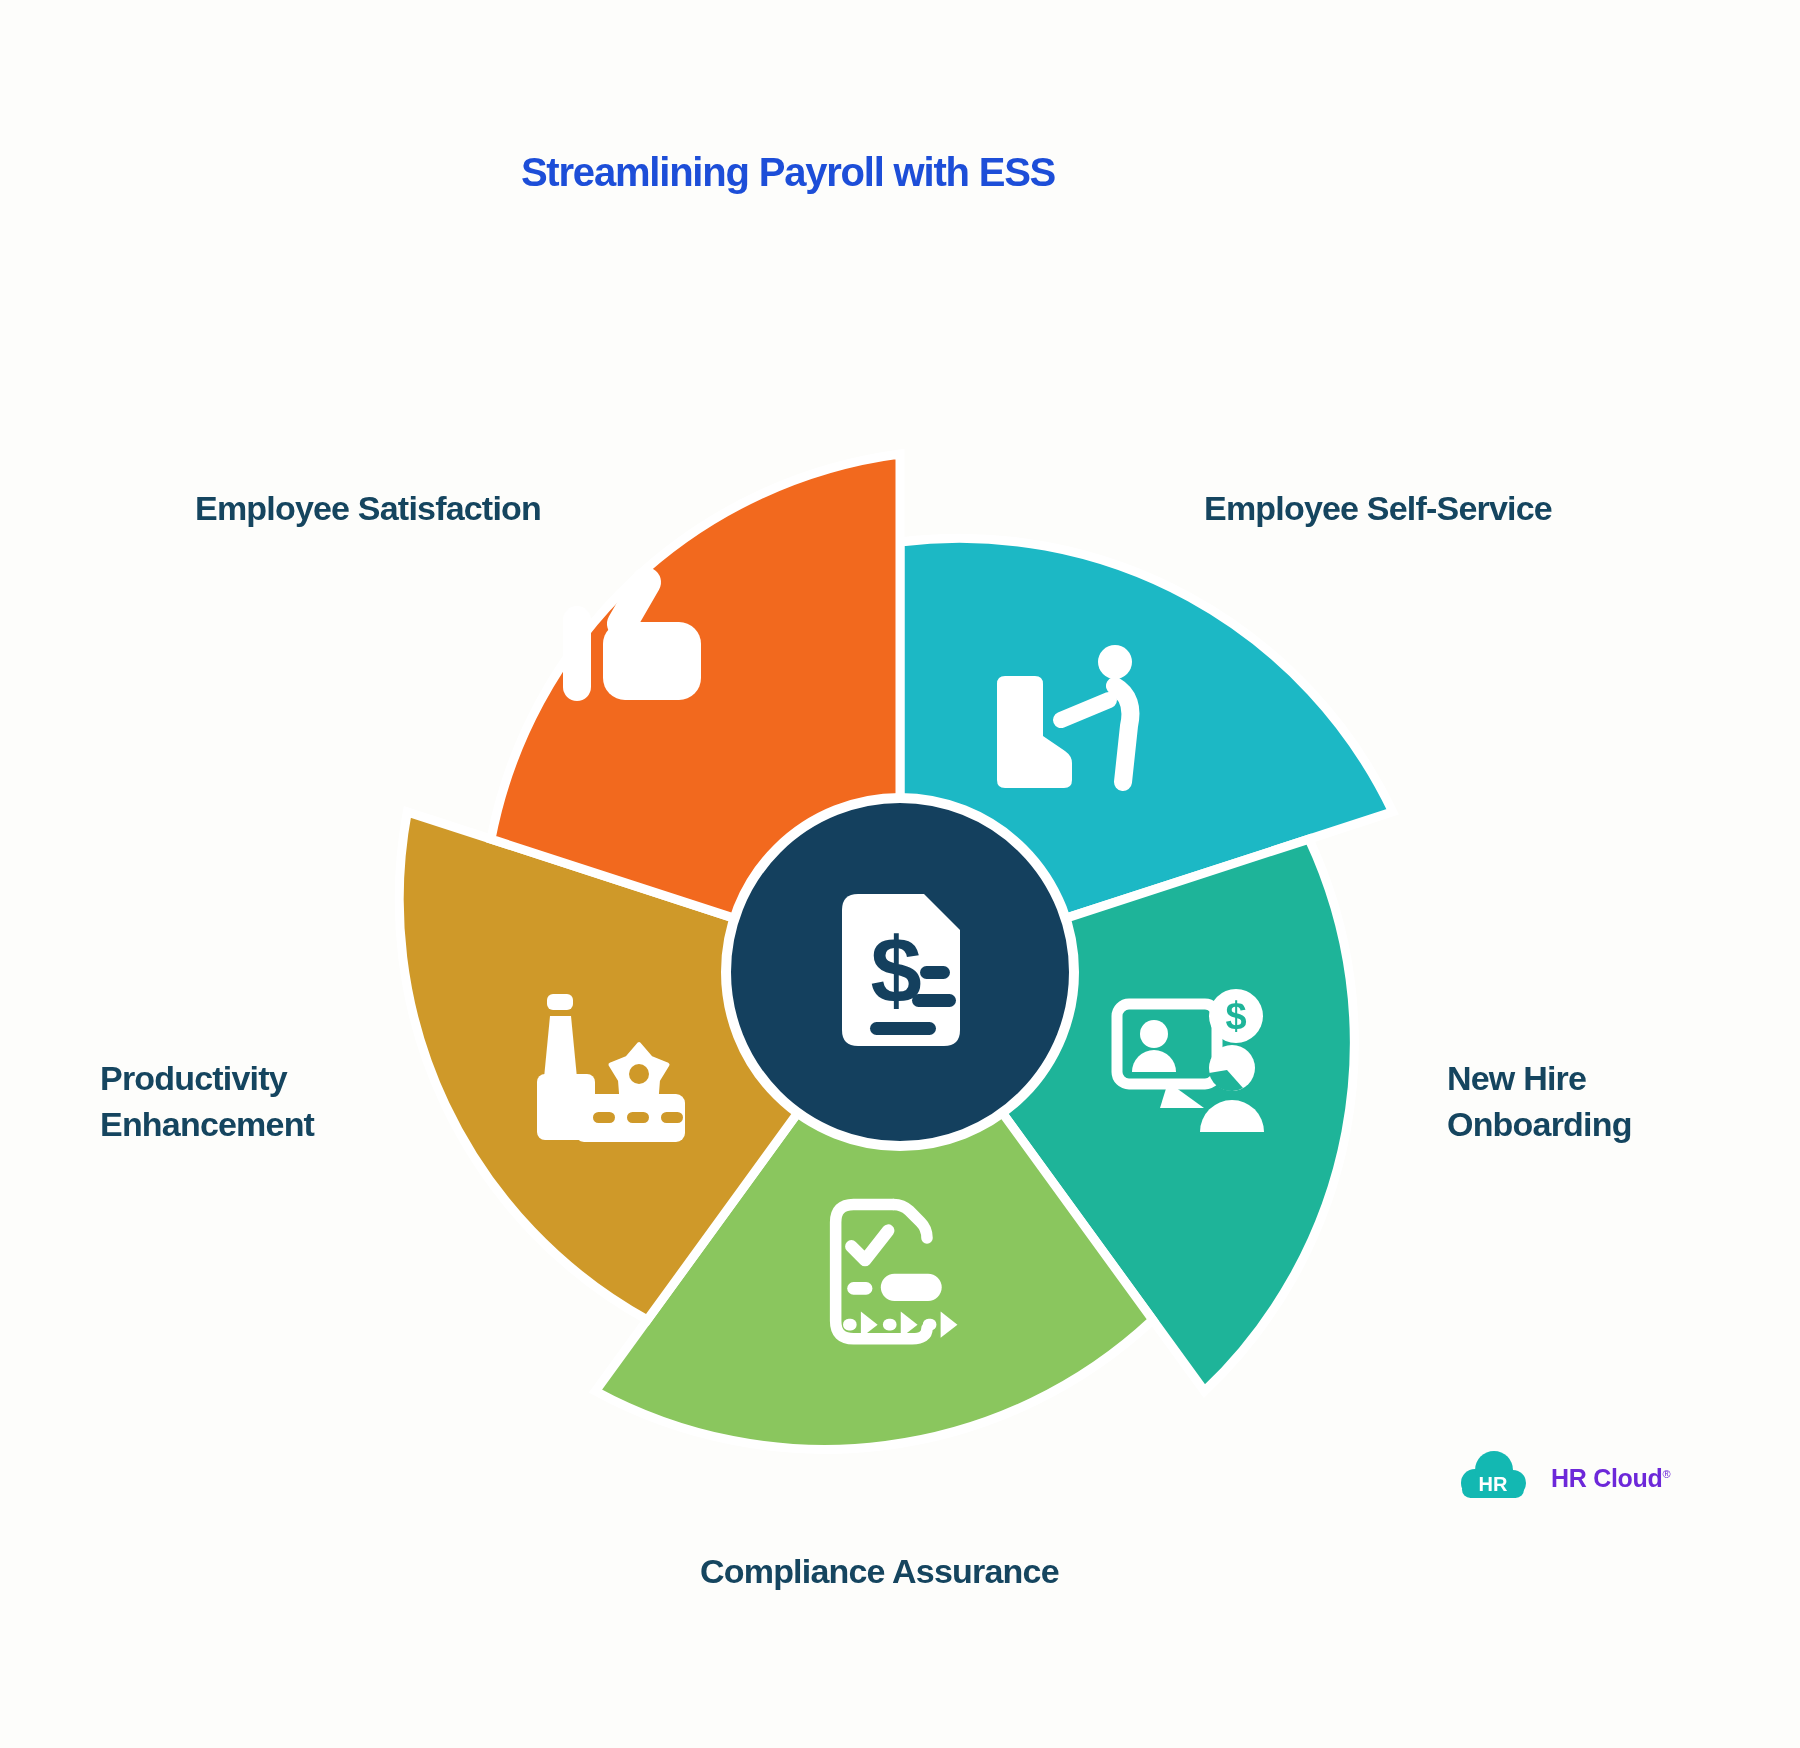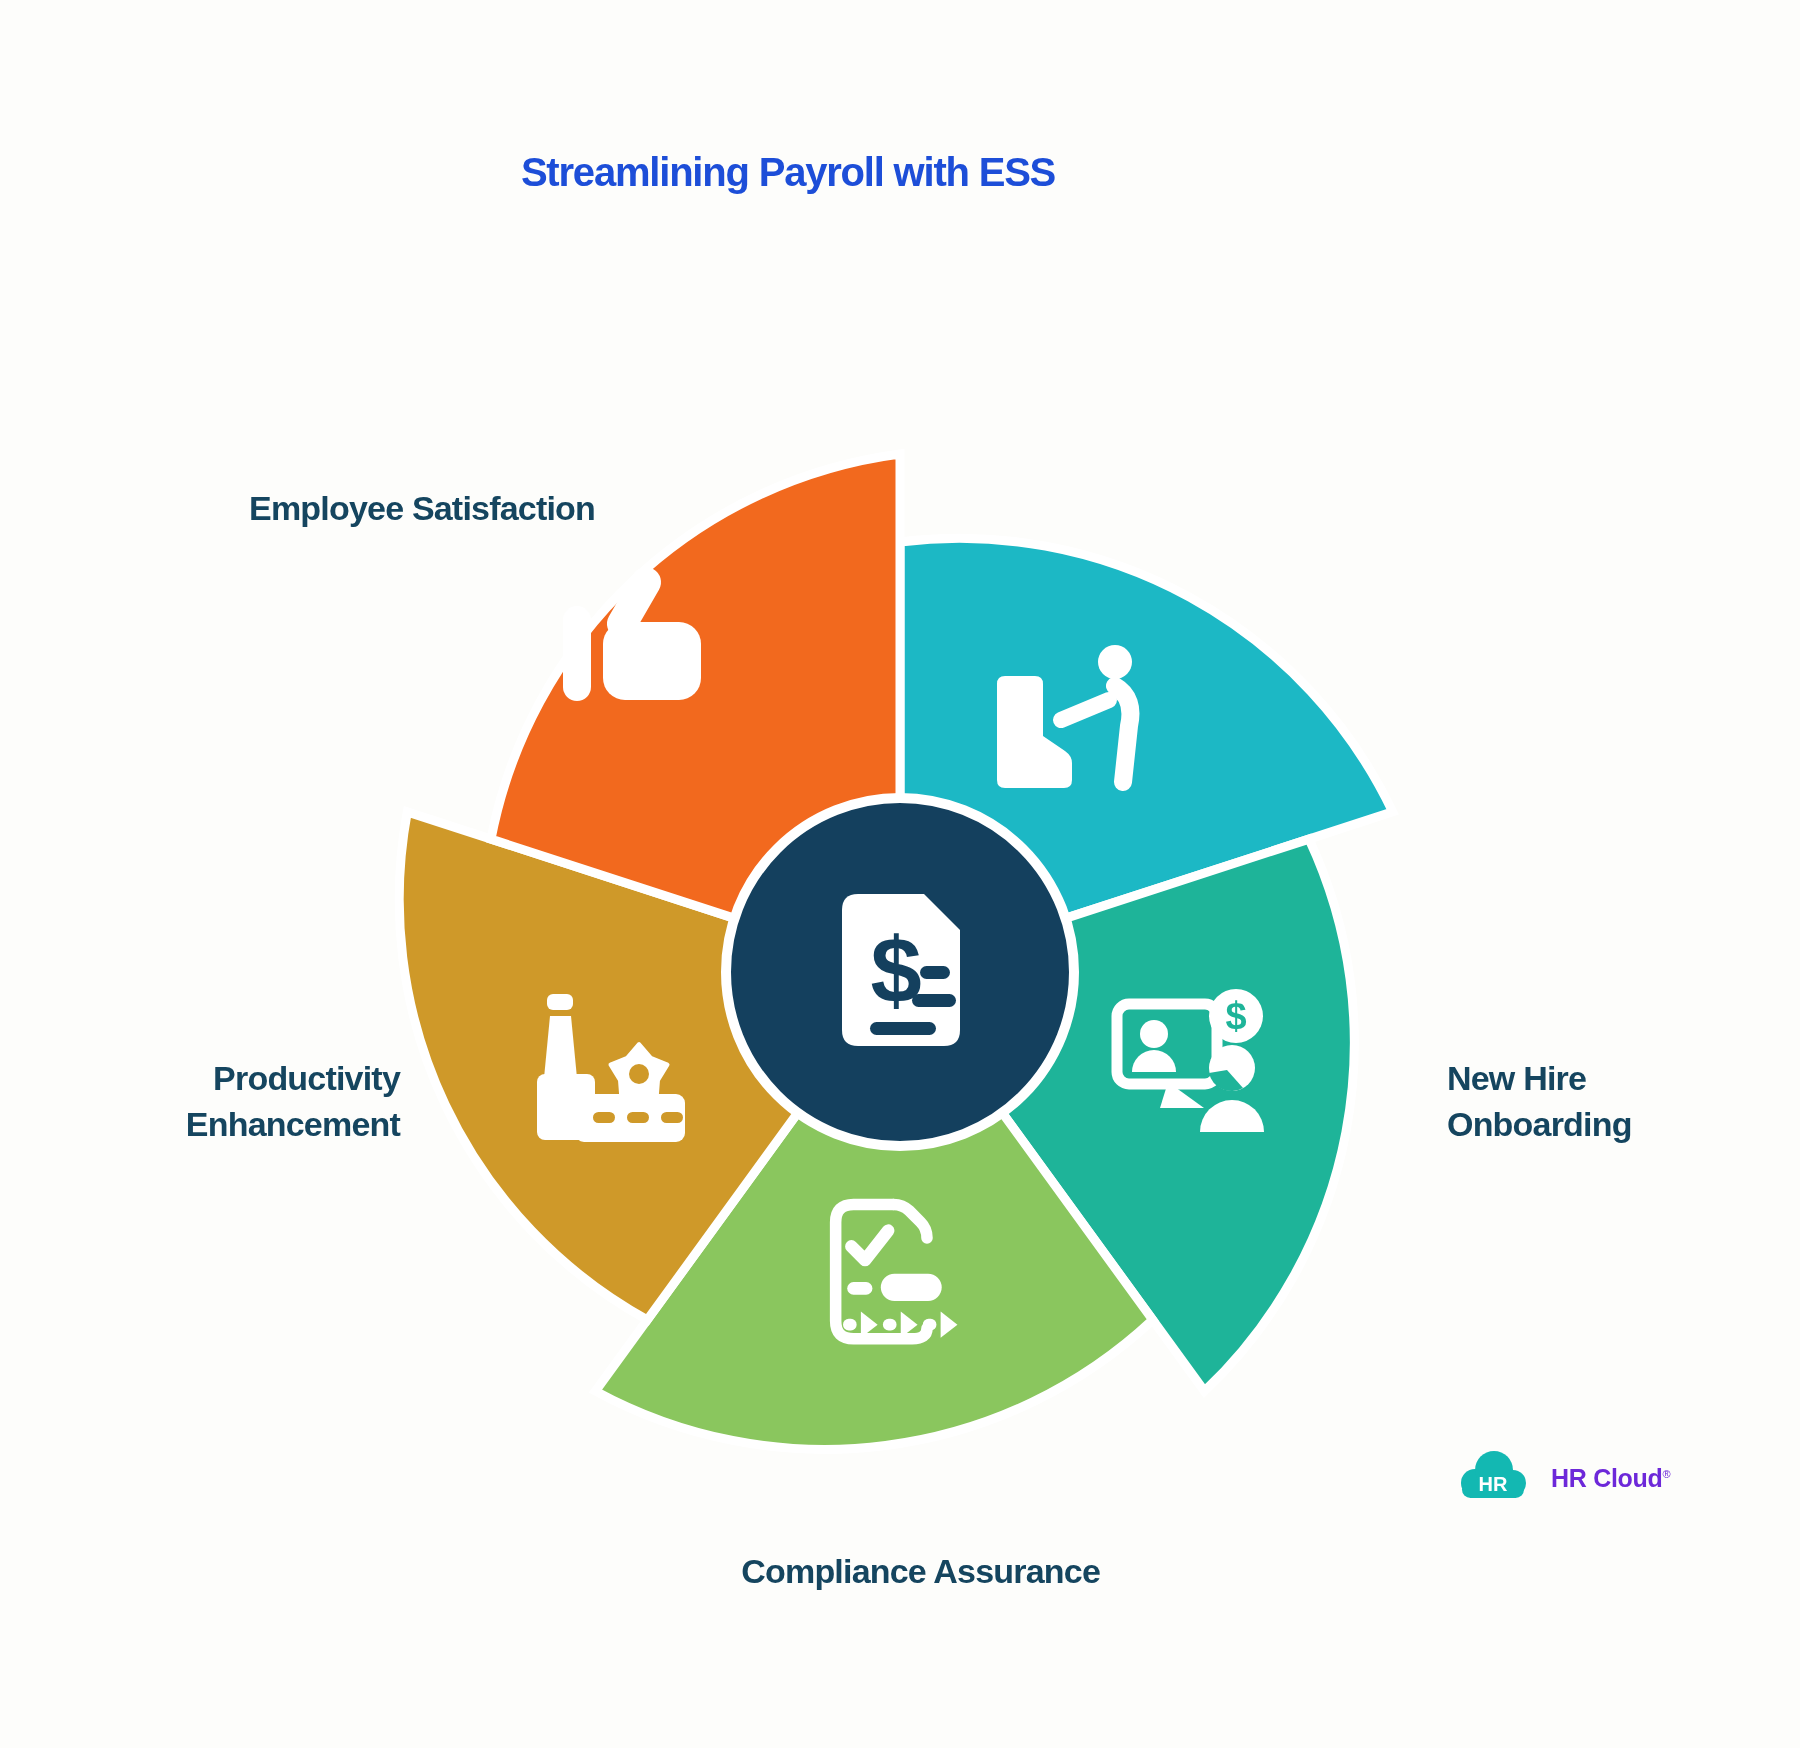--- a/index.html
+++ b/index.html
@@ -9,21 +9,21 @@
   }
   .title{
     position:absolute;left:388px;top:150px;width:800px;text-align:center;
     font-size:40px;font-weight:700;letter-spacing:-1.2px;color:#1d4ed8;
   }
   .wheel-svg{position:absolute;left:0;top:0;}
   .seg-label{
     position:absolute;font-size:34px;font-weight:700;letter-spacing:-0.8px;
     line-height:1.34;color:#15455F;
   }
-  .lbl-center{text-align:right;}
+  .lbl-center{text-align:left;}
   .logo{
     position:absolute;left:1455px;top:1446px;display:flex;align-items:center;gap:18px;
   }
   .logo-text{
     font-size:25px;font-weight:700;letter-spacing:-0.3px;color:#6d28d9;white-space:nowrap;margin-top:8px;
   }
   .logo-text sup{font-size:11px;font-weight:400;}
 </style>
 </head>
 <body>
@@ -101,20 +101,21 @@
     <g transform="translate(812,884)">
       <path fill="#FFFFFF" d="M46,10 H112 L148,46 V146 Q148,162 132,162 H46 Q30,162 30,146 V26 Q30,10 46,10 Z"></path>
       <text x="84" y="118" text-anchor="middle" font-size="92" font-weight="700" fill="#14405E">$</text>
       <rect x="108" y="82" width="30" height="13" rx="6.5" fill="#14405E"></rect>
       <rect x="100" y="110" width="44" height="13" rx="6.5" fill="#14405E"></rect>
       <rect x="58" y="138" width="66" height="13" rx="6.5" fill="#14405E"></rect>
     </g>
   </svg>
 
   <div class="seg-label lbl-center" style="left:195px;top:486px;width:400px;">Employee Satisfaction</div>
+  <div class="seg-label lbl-center" style="left:1204px;top:486px;width:400px;">Employee Self-Service</div>
   <div class="seg-label" style="left:1447px;top:1056px;width:280px;">New Hire Onboarding</div>
   <div class="seg-label lbl-center" style="left:100px;top:1056px;width:300px;">Productivity Enhancement</div>
   <div class="seg-label lbl-center" style="left:700px;top:1531px;width:400px;margin-top:18px;">Compliance Assurance</div>
 
   <div class="logo">
     <svg width="78" height="56" viewBox="0 0 78 56">
       <g fill="#13B8B2">
         <circle cx="20" cy="37" r="14"></circle>
         <circle cx="39" cy="24" r="19"></circle>
         <circle cx="58" cy="37" r="13"></circle>

